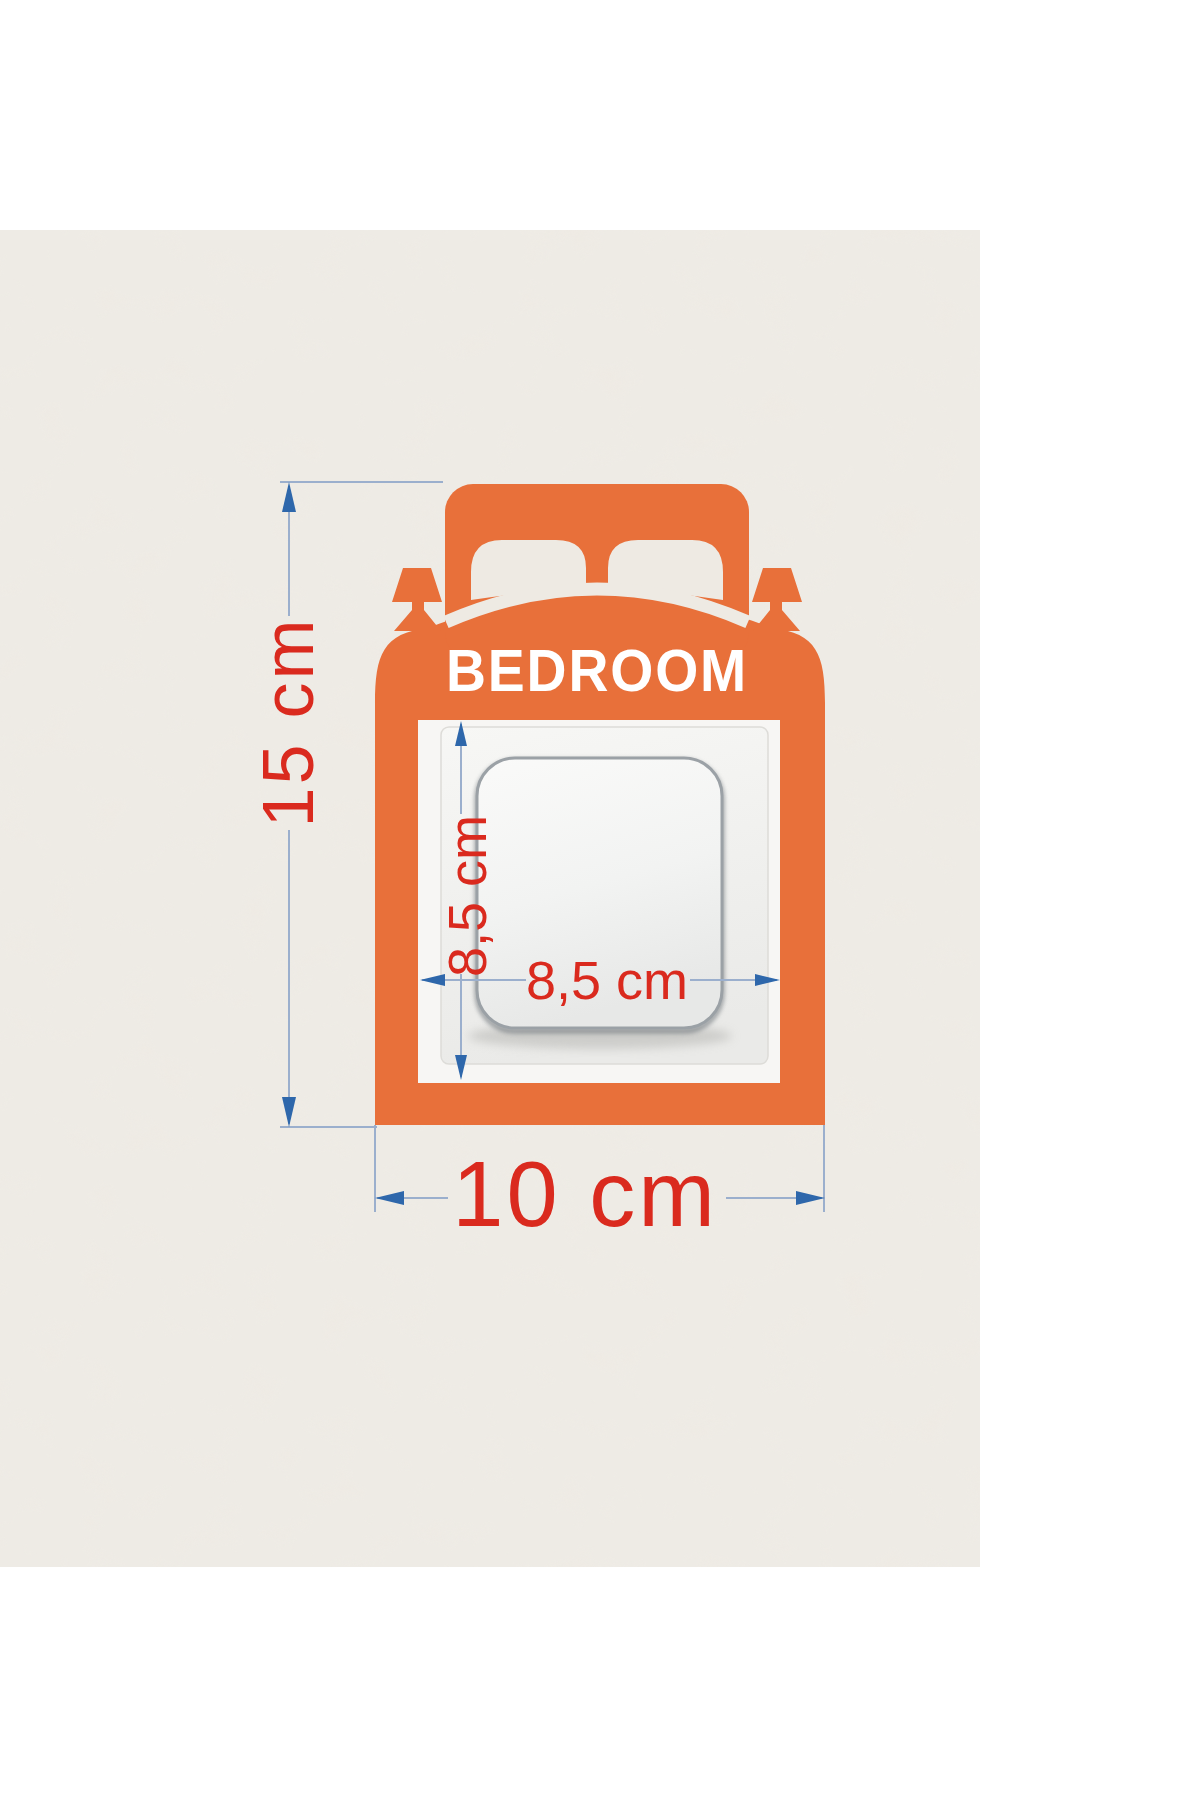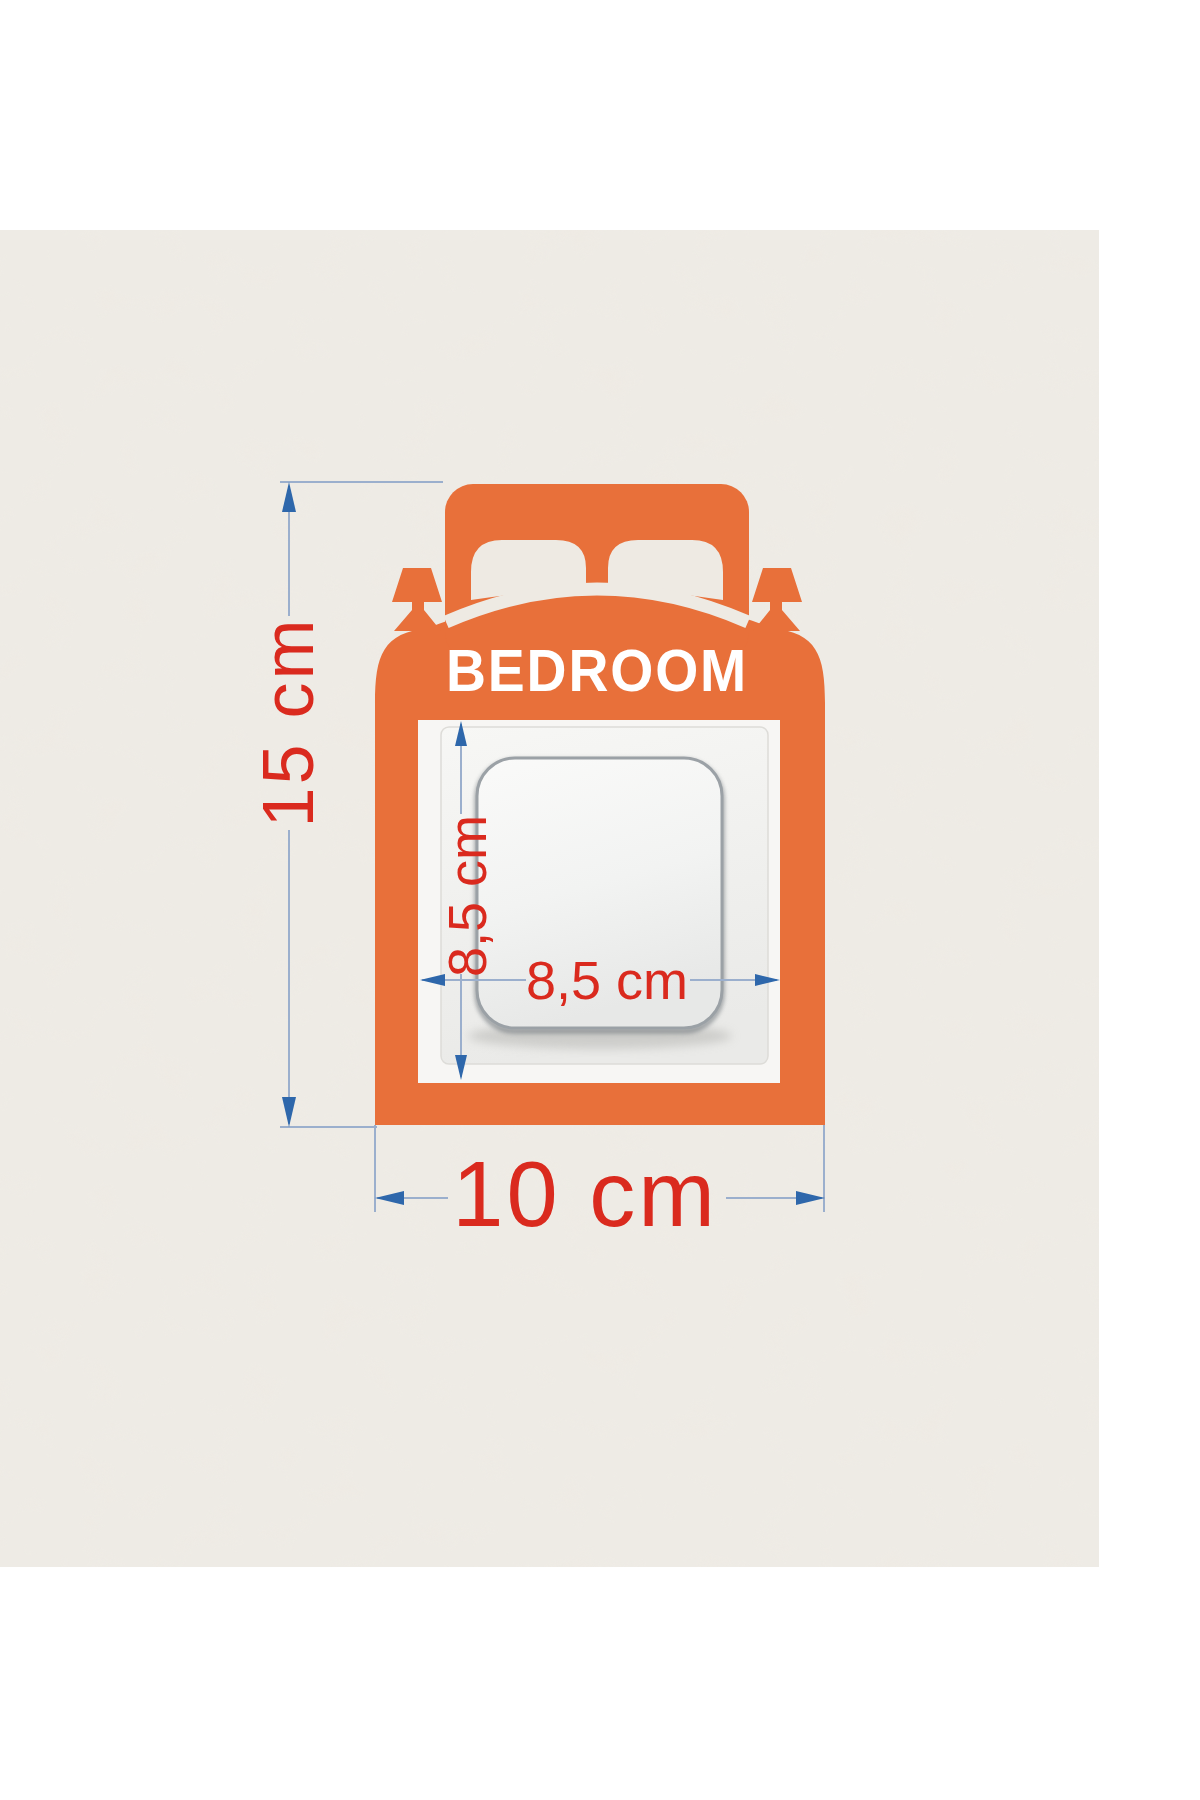--- a/index.html
+++ b/index.html
@@ -1,16 +1,16 @@
 <!DOCTYPE html>
 <html><head>
 <meta charset="utf-8">
 <style>
   html,body{margin:0;padding:0;background:#ffffff;}
-  .stage{position:relative;width:1099px;height:1800px;background:#ffffff;overflow:hidden;
+  .stage{position:relative;width:980px;height:1800px;background:#ffffff;overflow:hidden;
          font-family:"Liberation Sans", sans-serif;}
   svg text{font-family:"Liberation Sans", sans-serif;}
   .dim-text{letter-spacing:3px;}
 </style>
 </head>
 <body>
 
 <div class="stage">
 <svg width="1200" height="1800" viewBox="0 0 1200 1800" xmlns="http://www.w3.org/2000/svg">
   <defs>

